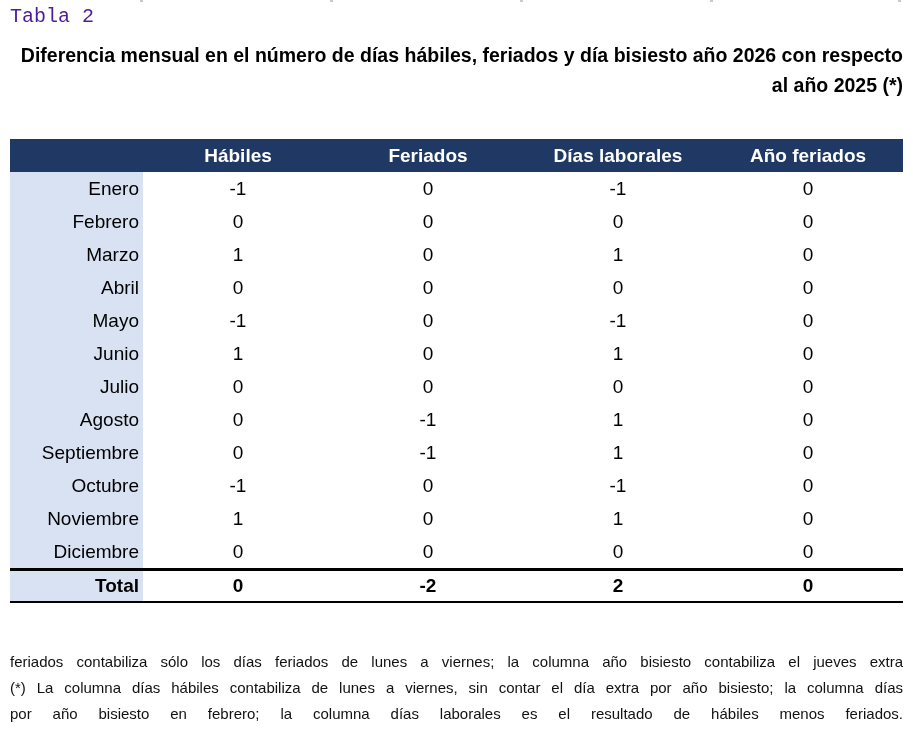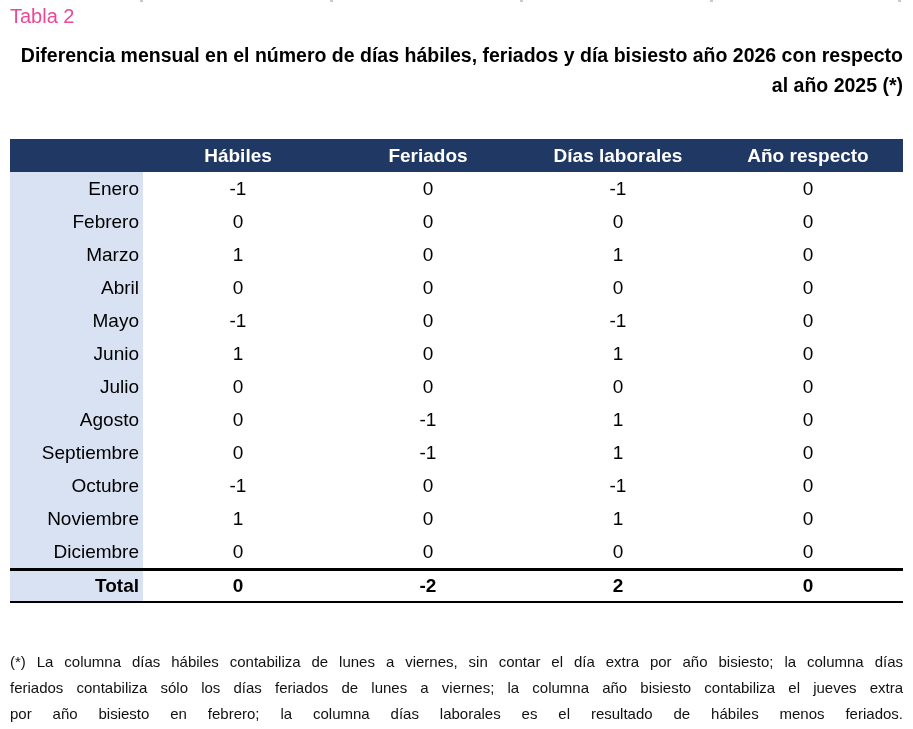--- a/index.html
+++ b/index.html
@@ -3,21 +3,21 @@
 <meta charset="utf-8">
 <style>
   html, body { margin: 0; padding: 0; background: #ffffff; }
   body { width: 913px; height: 729px; font-family: "Liberation Sans", sans-serif; color: #000; }
   .page { position: relative; width: 913px; height: 729px; overflow: hidden; background: #fff; }
 
   .top-specks { position: absolute; top: 0; left: 0; width: 913px; height: 2px; }
   .top-specks span { position: absolute; top: 0; width: 3px; height: 2px; background: #c9c9c9; }
 
   .heading { position: absolute; left: 10px; top: 5px; width: 893px; }
-  .table-label { font-size: 20px; font-weight: 400; color: #ec4899; margin-bottom: 12px; }
+  .table-label { font-size: 20px; font-weight: 400; color: #4c1d95; margin-bottom: 12px; font-family: Liberation Mono, monospace; }
   .title-line { font-size: 19.5px; font-weight: 700; line-height: 30px; color: #000; text-align: right; }
   .unit-label { font-size: 15.5px; font-weight: 400; margin-top: 7px; color: #111; }
 
   table.diff-table { position: absolute; left: 10px; top: 139px; width: 893px;
     border-collapse: collapse; table-layout: fixed; }
   .diff-table col.c-month { width: 133px; }
   .diff-table col.c-val { width: 190px; }
   .diff-table thead th { background: #1F3864; color: #ffffff; font-weight: 700;
     font-size: 19px; height: 33px; text-align: center; padding: 0; vertical-align: middle; margin-top: 15px; }
   .diff-table tbody td, .diff-table tfoot td { font-size: 19px; height: 33px;
@@ -57,21 +57,21 @@
         <col class="c-val">
         <col class="c-val">
         <col class="c-val">
     </colgroup>
     <thead>
       <tr>
         <th></th>
         <th>Hábiles</th>
         <th>Feriados</th>
         <th>Días laborales</th>
-        <th>Año respecto</th>
+        <th>Año feriados</th>
       </tr>
     </thead>
     <tbody>
         <tr>
           <td class="month">Enero</td>
           <td>-1</td>
           <td>0</td>
           <td>-1</td>
           <td>0</td>
         </tr>
@@ -158,19 +158,19 @@
         <td class="month">Total</td>
         <td>0</td>
         <td>-2</td>
         <td>2</td>
         <td>0</td>
       </tr>
     </tfoot>
   </table>
 
   <div class="footnote">
+    <div class="just">feriados contabiliza sólo los días feriados de lunes a viernes; la columna año bisiesto contabiliza el jueves extra</div>
     <div class="just">(*) La columna días hábiles contabiliza de lunes a viernes, sin contar el día extra por año bisiesto; la columna días</div>
-    <div class="just">feriados contabiliza sólo los días feriados de lunes a viernes; la columna año bisiesto contabiliza el jueves extra</div>
     <div class="just">por año bisiesto en febrero; la columna días laborales es el resultado de hábiles menos feriados.</div>
     <div class="last">Fuente: Banco Central de Chile en base a Calendario Oficial de Feriados Chile.</div>
   </div>
 
 </div>
 
 </body></html>

